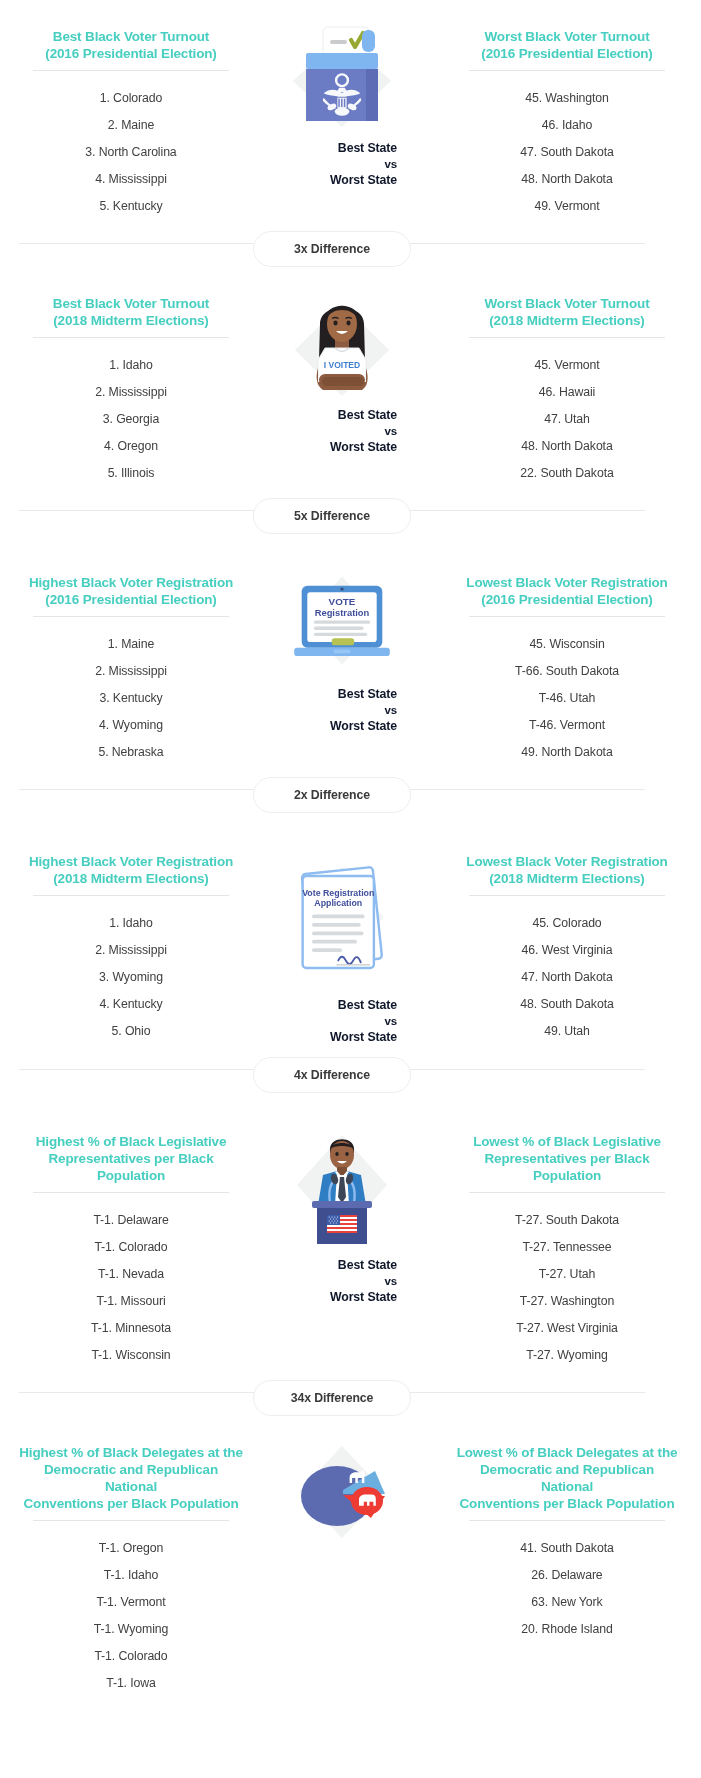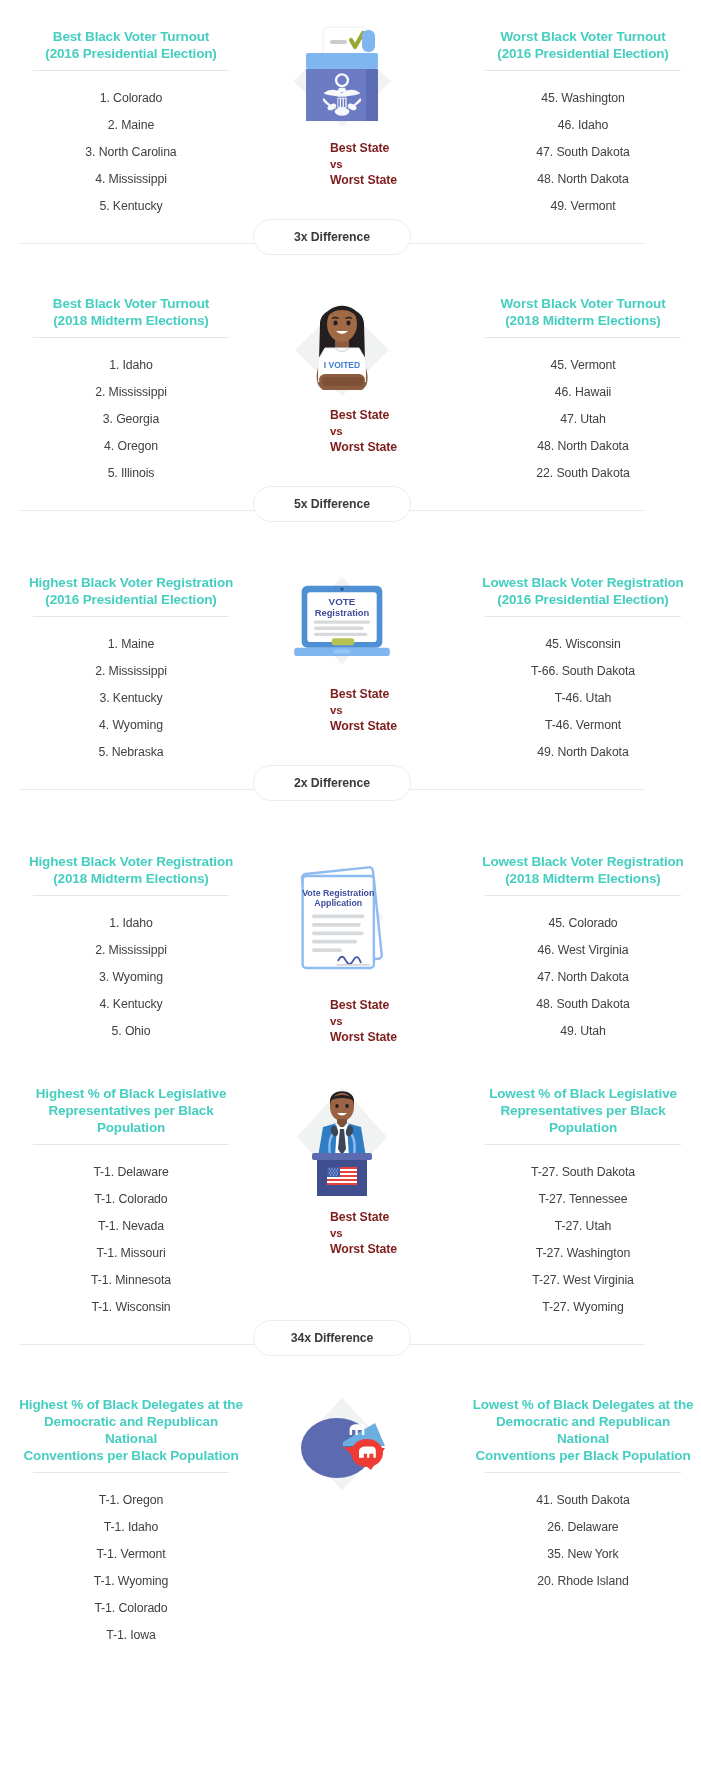--- a/index.html
+++ b/index.html
@@ -22,21 +22,21 @@
     align-items: flex-start;
   }
   .col {
     width: 228px;
     padding-top: 6px;
     display: flex;
     flex-direction: column;
     align-items: center;
   }
   .col-left  { margin-left: 17px; }
-  .col-right { margin-left: 30px; }
+  .col-right { margin-left: 14px; }
   .center {
     width: 194px;
     display: flex;
     flex-direction: column;
     align-items: center;
     position: relative;
   }
 
   .col-title {
     color: #46cec0;
@@ -68,37 +68,37 @@
     width: 150px;
     height: 118px;
     position: relative;
     display: flex;
     align-items: center;
     justify-content: center;
   }
   .illo-wrap svg { display: block; }
 
   .vs-block {
-    text-align: left;
-    color: #7f1d1d;
+    text-align: right;
+    color: #0f172a;
     font-size: 12.3px;
     font-weight: bold;
     line-height: 16px;
     letter-spacing: -0.1px;
     margin-left: 43px;
   }
   .vs-block .vs-mid { font-weight: bold; font-size: 11.5px; }
 
   
   .divider-row {
     position: relative;
     width: 664px;
     height: 48px;
     display: flex;
-    align-items: flex-start;
+    align-items: flex-end;
     justify-content: center;
   }
   .divider-line {
     position: absolute;
     left: 19px;
     right: 19px;
     top: 50%;
     height: 1px;
     background: #e8eaeb;
   }
@@ -389,20 +389,26 @@
       <div class="rank-list">
         <div class="rank-item">45. Colorado</div>
         <div class="rank-item">46. West Virginia</div>
         <div class="rank-item">47. North Dakota</div>
         <div class="rank-item">48. South Dakota</div>
         <div class="rank-item">49. Utah</div>
       </div>
     </div>
   </div>
 
+  <div class="divider-row">
+    <div class="divider-line"></div>
+    <div class="diff-pill">
+      <span>4x Difference</span>
+    </div>
+  </div>
 
   <div class="gap-md"></div>
   <div class="section">
 
     <div class="col col-left">
       <div class="col-title">
         <div>Highest % of Black Legislative</div>
         <div>Representatives per Black Population</div>
       </div>
       <div class="title-rule"></div>
@@ -542,19 +548,19 @@
     <div class="col col-right">
       <div class="col-title">
         <div>Lowest % of Black Delegates at the</div>
         <div>Democratic and Republican National</div>
         <div>Conventions per Black Population</div>
       </div>
       <div class="title-rule"></div>
       <div class="rank-list">
         <div class="rank-item">41. South Dakota</div>
         <div class="rank-item">26. Delaware</div>
-        <div class="rank-item">35. New York</div>
+        <div class="rank-item">63. New York</div>
         <div class="rank-item">20. Rhode Island</div>
       </div>
     </div>
   </div>
 
 </div>
 
 </body></html>

